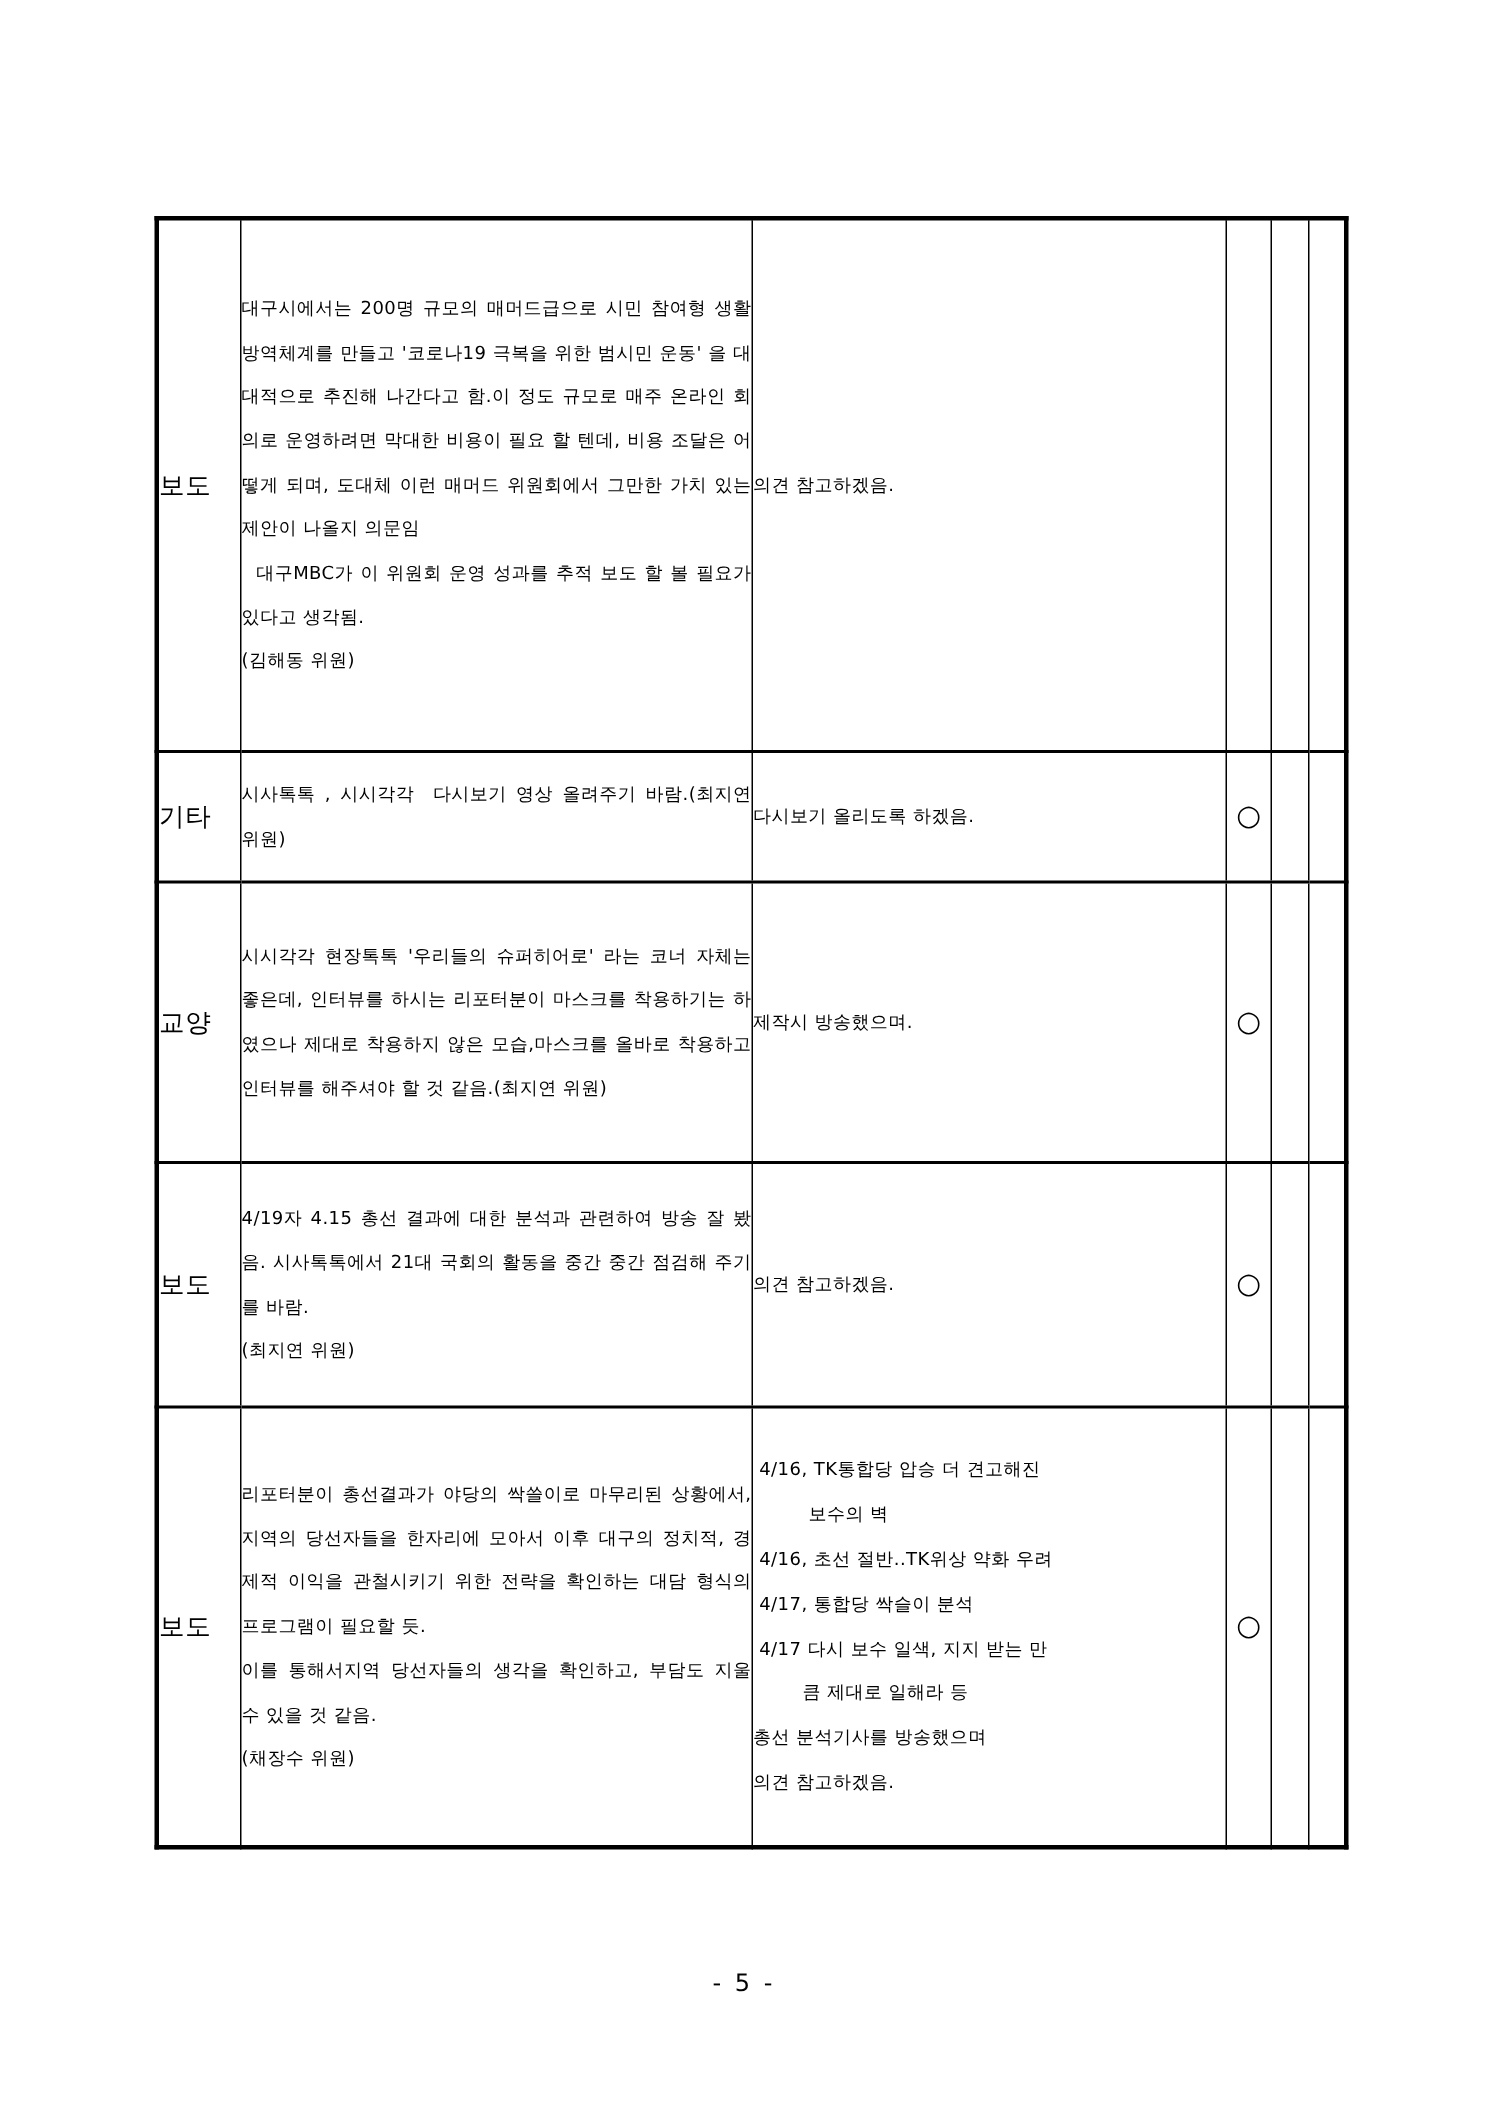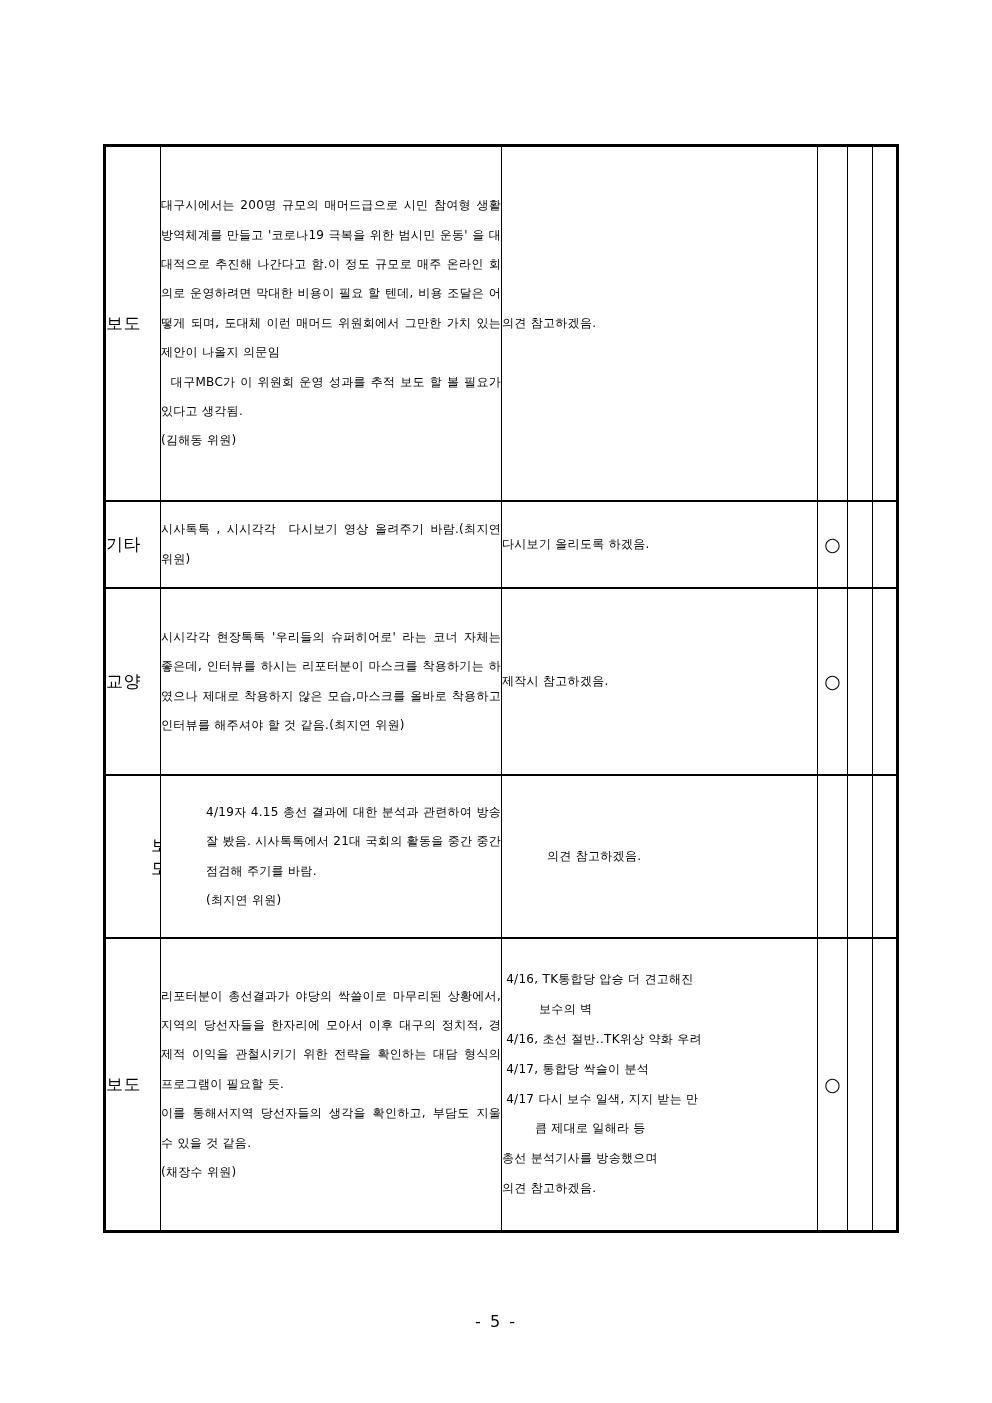--- a/index.html
+++ b/index.html
@@ -30,21 +30,21 @@
     border-right: 1px solid #000000;
     border-top: 2px solid #000000;
     border-bottom: 2px solid #000000;
     padding: 0;
     vertical-align: middle;
     overflow: hidden;
   }
   tr.r0 td { height: 353px; }
   tr.r1 td { height: 85px;  }
   tr.r2 td { height: 185px; }
-  tr.r3 td { height: 161px; padding-left: 45px; }
+  tr.r3 td { height: 161px; }
   tr.r4 td { height: 291px; }
 
   td.cat {
     text-align: left;
     font-size: 17px;
     letter-spacing: 0.5px;
   }
   td.op {
     font-size: 12px;
     line-height: 29.4px;
@@ -107,21 +107,21 @@
         <td class="cat">기타</td>
         <td class="op">시사톡톡 , 시시각각  다시보기 영상 올려주기 바람.(최지연 위원)</td>
         <td class="resp">다시보기 올리도록 하겠음.</td>
         <td class="mark">○</td>
         <td class="mark"></td>
         <td class="mark"></td>
       </tr>
       <tr class="r2">
         <td class="cat">교양</td>
         <td class="op">시시각각 현장톡톡 '우리들의 슈퍼히어로' 라는 코너 자체는 좋은데, 인터뷰를 하시는 리포터분이 마스크를 착용하기는 하였으나 제대로 착용하지 않은 모습,마스크를 올바로 착용하고 인터뷰를 해주셔야 할 것 같음.(최지연 위원)</td>
-        <td class="resp">제작시 참고하겠음.</td>
+        <td class="resp">제작시 방송했으며.</td>
         <td class="mark">○</td>
         <td class="mark"></td>
         <td class="mark"></td>
       </tr>
       <tr class="r3">
         <td class="cat">보도</td>
         <td class="op">4/19자 4.15 총선 결과에 대한 분석과 관련하여 방송 잘 봤음. 시사톡톡에서 21대 국회의 활동을 중간 중간 점검해 주기를 바람.
 (최지연 위원)</td>
         <td class="resp">의견 참고하겠음.</td>
         <td class="mark">○</td>

